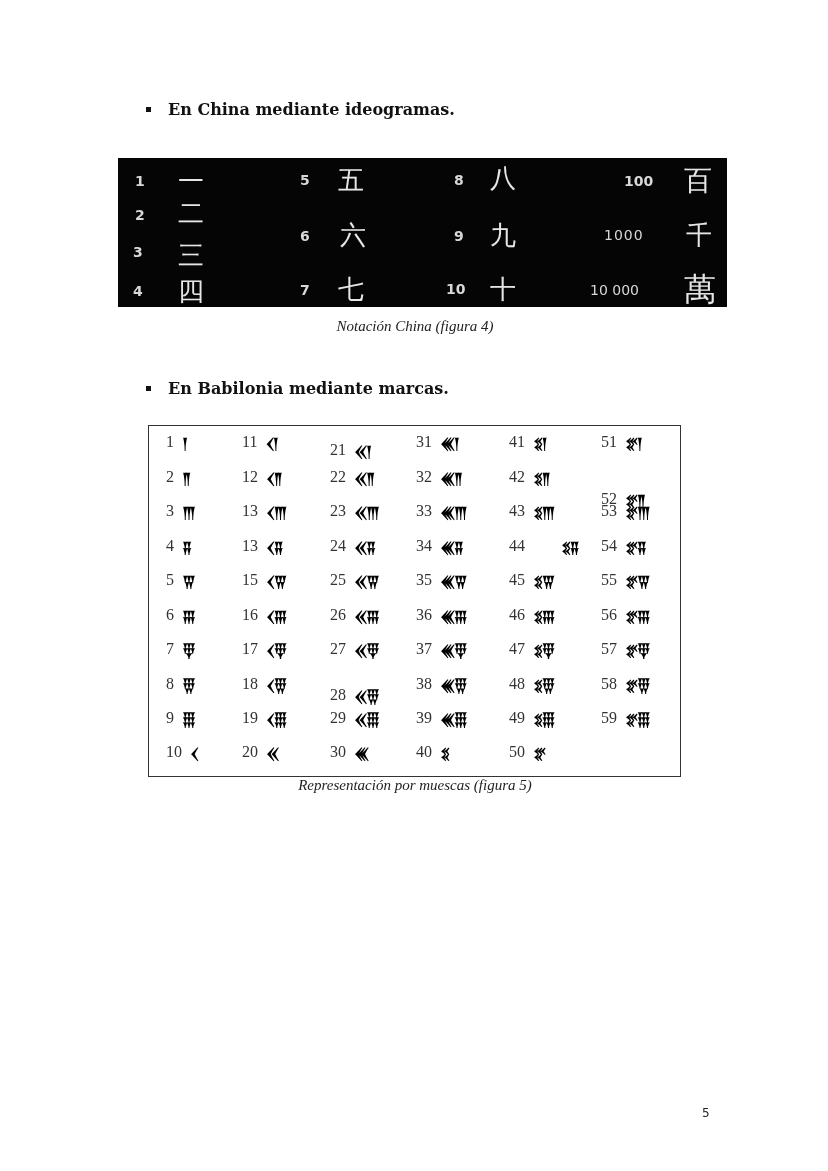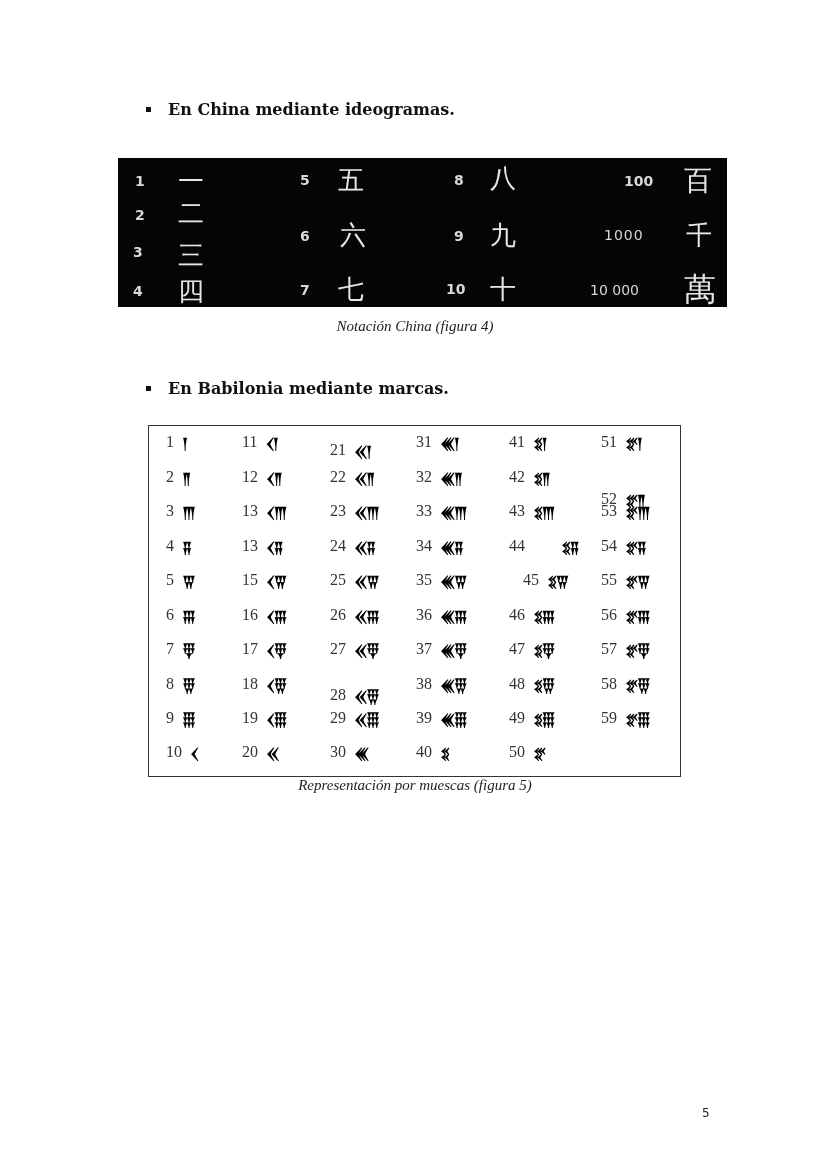--- a/index.html
+++ b/index.html
@@ -242,21 +242,21 @@
       <span class="bab-glyph">𒐏𒈫</span>
     </div>
     <div class="bab-cell" style="left: 360px; top: 73px;">
       <span class="bab-num">43</span>
       <span class="bab-glyph">𒐏𒐈</span>
     </div>
     <div class="bab-cell" style="left: 360px; top: 108px; gap: 28px;">
       <span class="bab-num">44</span>
       <span class="bab-glyph">𒐏𒐉</span>
     </div>
-    <div class="bab-cell" style="left: 360px; top: 142px; margin-left: 14px;">
+    <div class="bab-cell" style="left: 360px; top: 142px;">
       <span class="bab-num">45</span>
       <span class="bab-glyph">𒐏𒐊</span>
     </div>
     <div class="bab-cell" style="left: 360px; top: 177px;">
       <span class="bab-num">46</span>
       <span class="bab-glyph">𒐏𒐋</span>
     </div>
     <div class="bab-cell" style="left: 360px; top: 211px;">
       <span class="bab-num">47</span>
       <span class="bab-glyph">𒐏𒑂</span>

